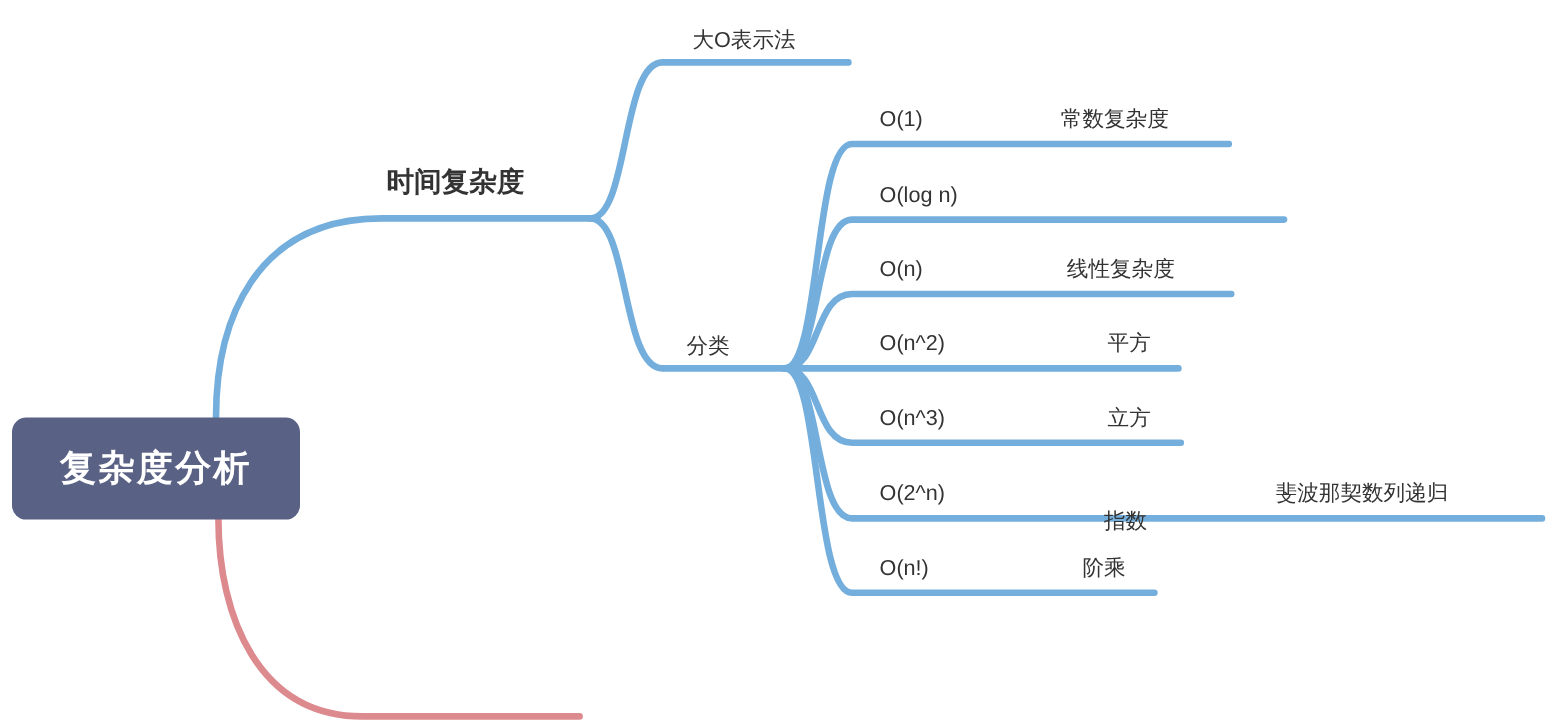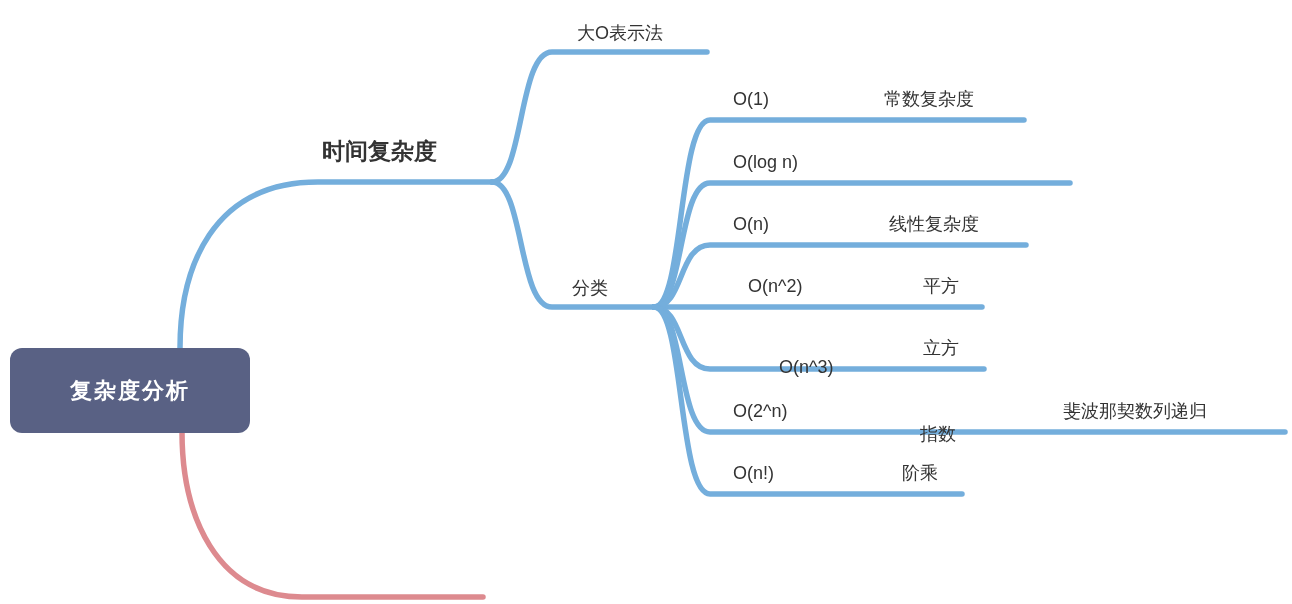--- a/index.html
+++ b/index.html
@@ -18,21 +18,21 @@
   }
   svg.edges{position:absolute;left:0;top:0;width:1292px;height:604px;}
   svg.edges path{fill:none;stroke-width:5.5;stroke-linecap:round;}
   .edge-blue{stroke:var(--blue);}
   .edge-red{stroke:var(--red);}
   .root-node{
     position:absolute;left:10px;top:348px;width:240px;height:85px;
     background:var(--root-bg);
     border-radius:12px;
     display:flex;align-items:center;justify-content:center;
-    color:#ffffff;font-size:22px;font-weight:bold;letter-spacing:2px;
+    color:#ffffff;font-size:30px;font-weight:bold;letter-spacing:2px;
     cursor:default;
   }
   .lbl{
     position:absolute;
     color:var(--text);
     font-size:18px;
     white-space:nowrap;
     line-height:30px;
     height:30px;
   }
@@ -76,24 +76,24 @@
   <div class="lbl" style="left:572px;top:273px;">分类</div>
 
   <div class="lbl" style="left:733px;top:84px;">O(1)</div>
   <div class="lbl" style="left:884px;top:84px;">常数复杂度</div>
 
   <div class="lbl" style="left:733px;top:147px;">O(log n)</div>
 
   <div class="lbl" style="left:733px;top:209px;">O(n)</div>
   <div class="lbl" style="left:889px;top:209px;">线性复杂度</div>
 
-  <div class="lbl" style="left:733px;top:271px;margin-left:15px;">O(n^2)</div>
+  <div class="lbl" style="left:733px;top:271px;">O(n^2)</div>
   <div class="lbl" style="left:923px;top:271px;">平方</div>
 
-  <div class="lbl" style="left:733px;top:352px;margin-left:46px;">O(n^3)</div>
+  <div class="lbl" style="left:733px;top:333px;">O(n^3)</div>
   <div class="lbl" style="left:923px;top:333px;">立方</div>
 
   <div class="lbl" style="left:733px;top:396px;">O(2^n)</div>
   <div class="lbl" style="left:920px;top:396px;margin-top:23px;">指数</div>
   <div class="lbl" style="left:1063px;top:396px;">斐波那契数列递归</div>
 
   <div class="lbl" style="left:733px;top:458px;">O(n!)</div>
   <div class="lbl" style="left:902px;top:458px;">阶乘</div>
 
 </div>

